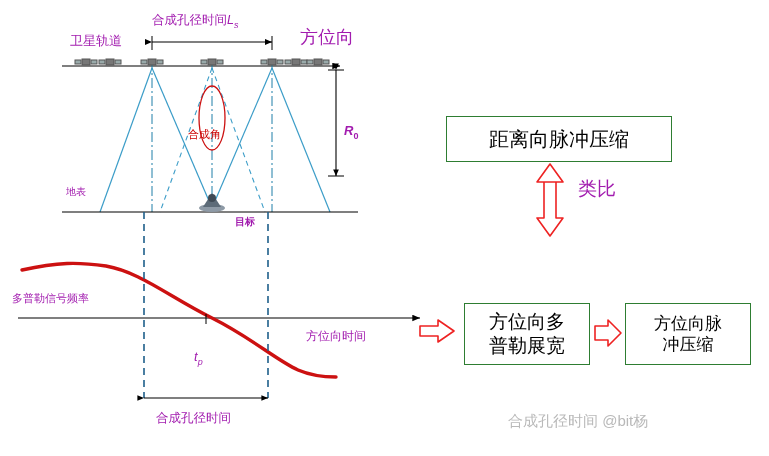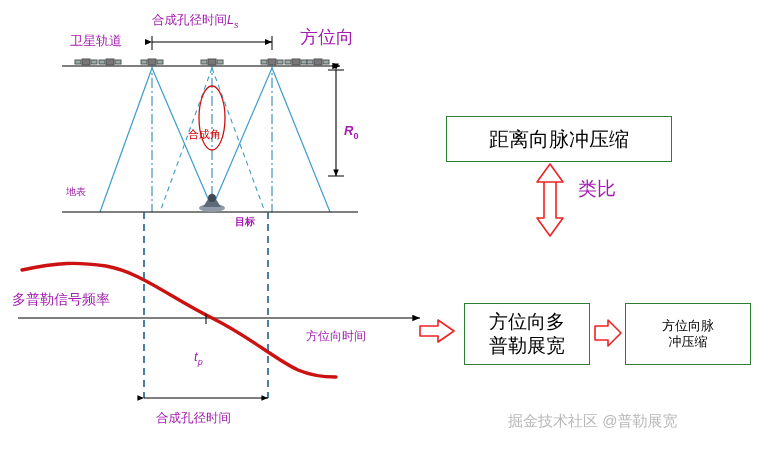--- a/index.html
+++ b/index.html
@@ -178,35 +178,35 @@
   <div class="lbl red" style="left:188px; top:128px; font-size:11px;">合成角</div>
 
   <div class="lbl" style="left:66px; top:186px; font-size:10px;">地表</div>
 
   <div class="lbl" style="left:196px; top:216px; font-size:10px; font-weight:bold;margin-left:39px;">目标</div>
 
   <div class="lbl" style="left:344px; top:124px; font-size:13px;font-weight:bold;">
     <span class="italic">R</span><span class="sub">0</span>
   </div>
 
-  <div class="lbl" style="left:12px; top:292px; font-size:14px;">多普勒信号频率</div>
+  <div class="lbl" style="left:12px; top:292px; font-size:11px;">多普勒信号频率</div>
 
   <div class="lbl" style="left:306px; top:330px; font-size:12px;">方位向时间</div>
 
   <div class="lbl" style="left:194px; top:350px; font-size:13px;">
     <span class="italic">t</span><span class="sub italic">p</span>
   </div>
 
   <div class="lbl" style="left:156px; top:412px; font-size:12.5px;">合成孔径时间</div>
 
   <div class="lbl" style="left:578px; top:179px; font-size:19px;">类比</div>
 
   <div class="box" style="left:464px; top:303px; width:126px; height:62px; font-size:19px; white-space:pre-line;">方位向多
 普勒展宽</div>
 
   <div class="box" style="left:446px; top:116px; width:226px; height:46px; font-size:20px;">距离向脉冲压缩</div>
 
-  <div class="box" style="left:625px; top:303px; width:126px; height:62px; font-size:13px; white-space:pre-line;">方位向脉
+  <div class="box" style="left:625px; top:303px; width:126px; height:62px; font-size:17px; white-space:pre-line;">方位向脉
 冲压缩</div>
 
-  <div class="wm" style="left:508px; top:412px;">掘金技术社区 @普勒展宽</div>
+  <div class="wm" style="left:508px; top:412px;">合成孔径时间 @bit杨</div>
 
 </div>
 
 </body></html>

